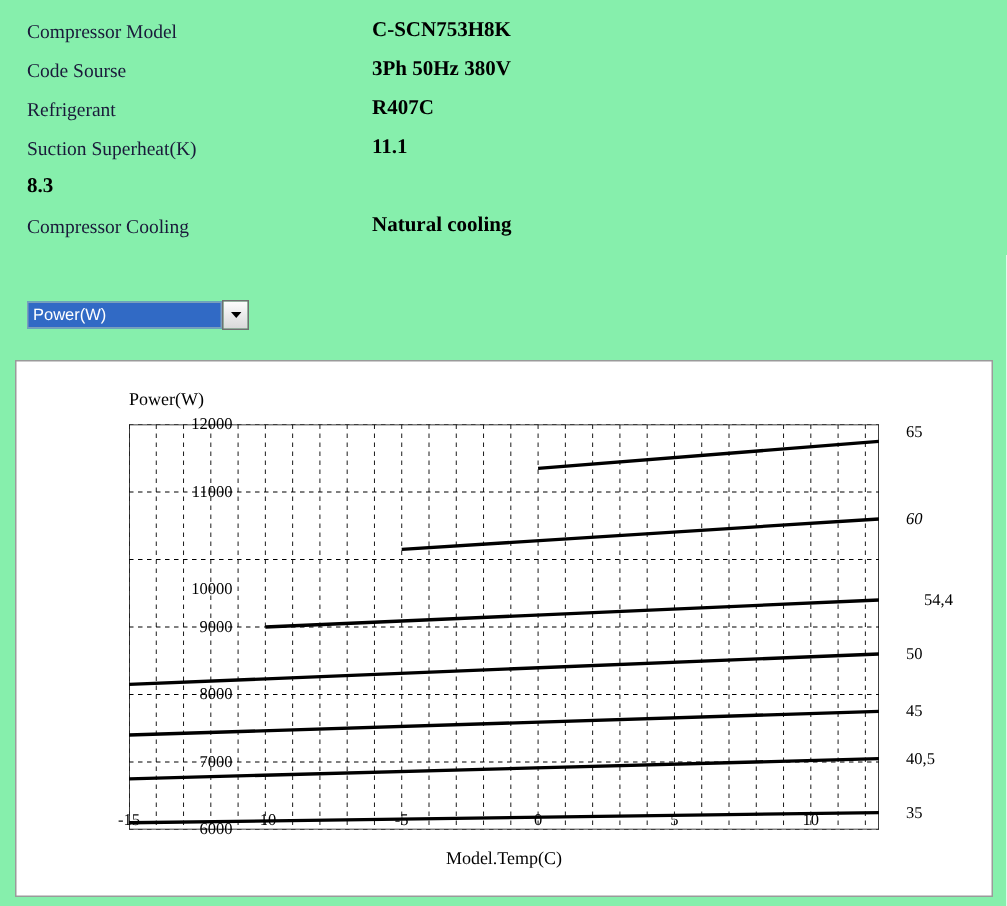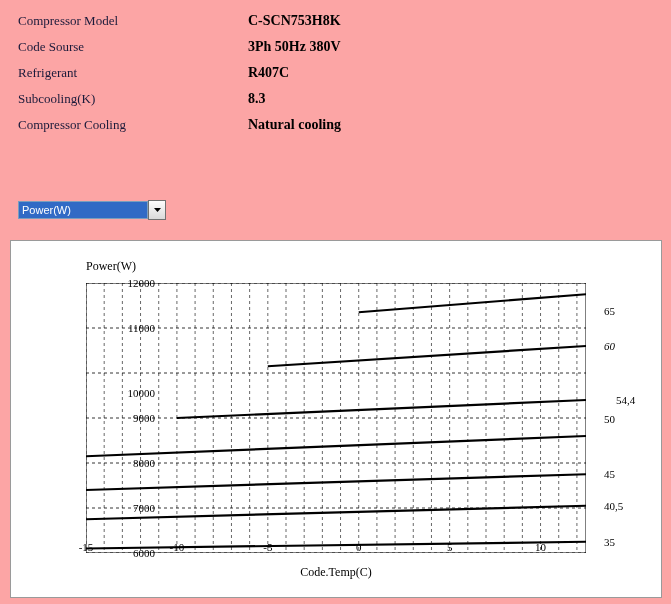--- a/index.html
+++ b/index.html
@@ -1,16 +1,16 @@
 <!DOCTYPE html>
 <html><head>
 <meta charset="utf-8">
 <style>
   html,body{margin:0;padding:0;background:#fff;font-family:"Times New Roman",serif;font-size:13px;color:#000}
-  .page{width:671px;height:604px;position:relative;background:#fca5a5}
+  .page{width:671px;height:604px;position:relative;background:#86efac}
   .spec{position:absolute;left:18px;top:8px;width:640px}
   .spec-row{height:26px;display:flex;align-items:center}
   .spec-label{width:230px;color:#1a1a3a;font-size:13px;font-family:"Times New Roman",serif}
   .spec-value{font-weight:bold;font-family:"Times New Roman",serif;font-size:14px;color:#000}
   .combo{position:absolute;left:18px;top:200px;display:flex;align-items:center;font-family:Arial,sans-serif}
   .combo-box{width:130px;height:18px;background:#316ac5;color:#fff;border:1px solid #7b9ebd;font-size:11px;line-height:16px;padding:0 3px;box-sizing:border-box}
   .combo-btn{width:16px;height:18px;border:1px solid #707070;background:linear-gradient(#fdfdfd,#d9d9d9);display:flex;align-items:center;justify-content:center}
   .combo-btn svg{display:block}
   .chart-panel{position:absolute;left:10px;top:240px;width:650px;height:356px;border:1px solid #9a9a9a;background:#fff}
   .plot{position:absolute;left:75px;top:42px;width:500px;height:270px}
@@ -31,21 +31,24 @@
   </div>
   <div class="spec-row">
     <div class="spec-label">Code Sourse</div>
     <div class="spec-value">3Ph  50Hz  380V</div>
   </div>
   <div class="spec-row">
     <div class="spec-label">Refrigerant</div>
     <div class="spec-value">R407C</div>
   </div>
   <div class="spec-row">
-    <div class="spec-label">Subcooling(K)</div>
+    <div class="spec-label">Suction Superheat(K)</div>
+    <div class="spec-value">11.1</div>
+  </div>
+  <div class="spec-row">
     <div class="spec-value">8.3</div>
   </div>
   <div class="spec-row">
     <div class="spec-label">Compressor Cooling</div>
     <div class="spec-value">Natural cooling</div>
   </div>
 </div>
 
 <div class="combo">
   <div class="combo-box">Power(W)</div>
@@ -98,40 +101,40 @@
         <line x1="472.7272727272727" y1="0" x2="472.7272727272727" y2="270" stroke="#000" stroke-width="0.6" stroke-dasharray="3 3"></line>
         <line x1="490.9090909090909" y1="0" x2="490.9090909090909" y2="270" stroke="#000" stroke-width="0.6" stroke-dasharray="3 3"></line>
         <polyline points="272.7272727272727,29.25 500,11.25" fill="none" stroke="#000" stroke-width="2.2"></polyline>
         <polyline points="181.8181818181818,83.25 500,63" fill="none" stroke="#000" stroke-width="2.2"></polyline>
         <polyline points="90.9090909090909,135 500,117" fill="none" stroke="#000" stroke-width="2.2"></polyline>
         <polyline points="0,173.25 500,153" fill="none" stroke="#000" stroke-width="2.2"></polyline>
         <polyline points="0,207 500,191.25" fill="none" stroke="#000" stroke-width="2.2"></polyline>
         <polyline points="0,236.25 500,222.75" fill="none" stroke="#000" stroke-width="2.2"></polyline>
         <polyline points="0,265.5 500,258.75" fill="none" stroke="#000" stroke-width="2.2"></polyline>
       </svg>
-  <div class="axis-title-x">Code.Temp(C)</div>
+  <div class="axis-title-x">Model.Temp(C)</div>
   <div id="tick-layer">
         <div class="ytick" style="top: 312px; font-family: Liberation Serif, serif;">6000</div>
         <div class="ytick" style="top: 267px;">7000</div>
         <div class="ytick" style="top: 222px;">8000</div>
         <div class="ytick" style="top: 177px;">9000</div>
         <div class="ytick" style="top: 132px; margin-top: 20px;">10000</div>
         <div class="ytick" style="top: 87px;">11000</div>
         <div class="ytick" style="top: 42px;">12000</div>
         <div class="xtick" style="left: 75px;">-15</div>
         <div class="xtick" style="left: 165.909px;">-10</div>
         <div class="xtick" style="left: 256.818px;">-5</div>
         <div class="xtick" style="left: 347.727px;">0</div>
         <div class="xtick" style="left: 438.636px;">5</div>
         <div class="xtick" style="left: 529.545px;">10</div>
       </div>
   <div id="series-label-layer">
-        <div class="series-label" style="left: 593px; top: 70px;">65</div>
+        <div class="series-label" style="left: 593px; top: 47px;">65</div>
         <div class="series-label" style="left: 593px; top: 105px; font-style: italic;">60</div>
         <div class="series-label" style="left: 593px; top: 159px; padding-left: 12px;">54,4</div>
-        <div class="series-label" style="left: 593px; top: 178px;">50</div>
+        <div class="series-label" style="left: 593px; top: 195px;">50</div>
         <div class="series-label" style="left: 593px; top: 233.25px;">45</div>
         <div class="series-label" style="left: 593px; top: 264.75px;">40,5</div>
         <div class="series-label" style="left: 593px; top: 300.75px;">35</div>
       </div>
 </div>
 
 </div>
 
 </body></html>

